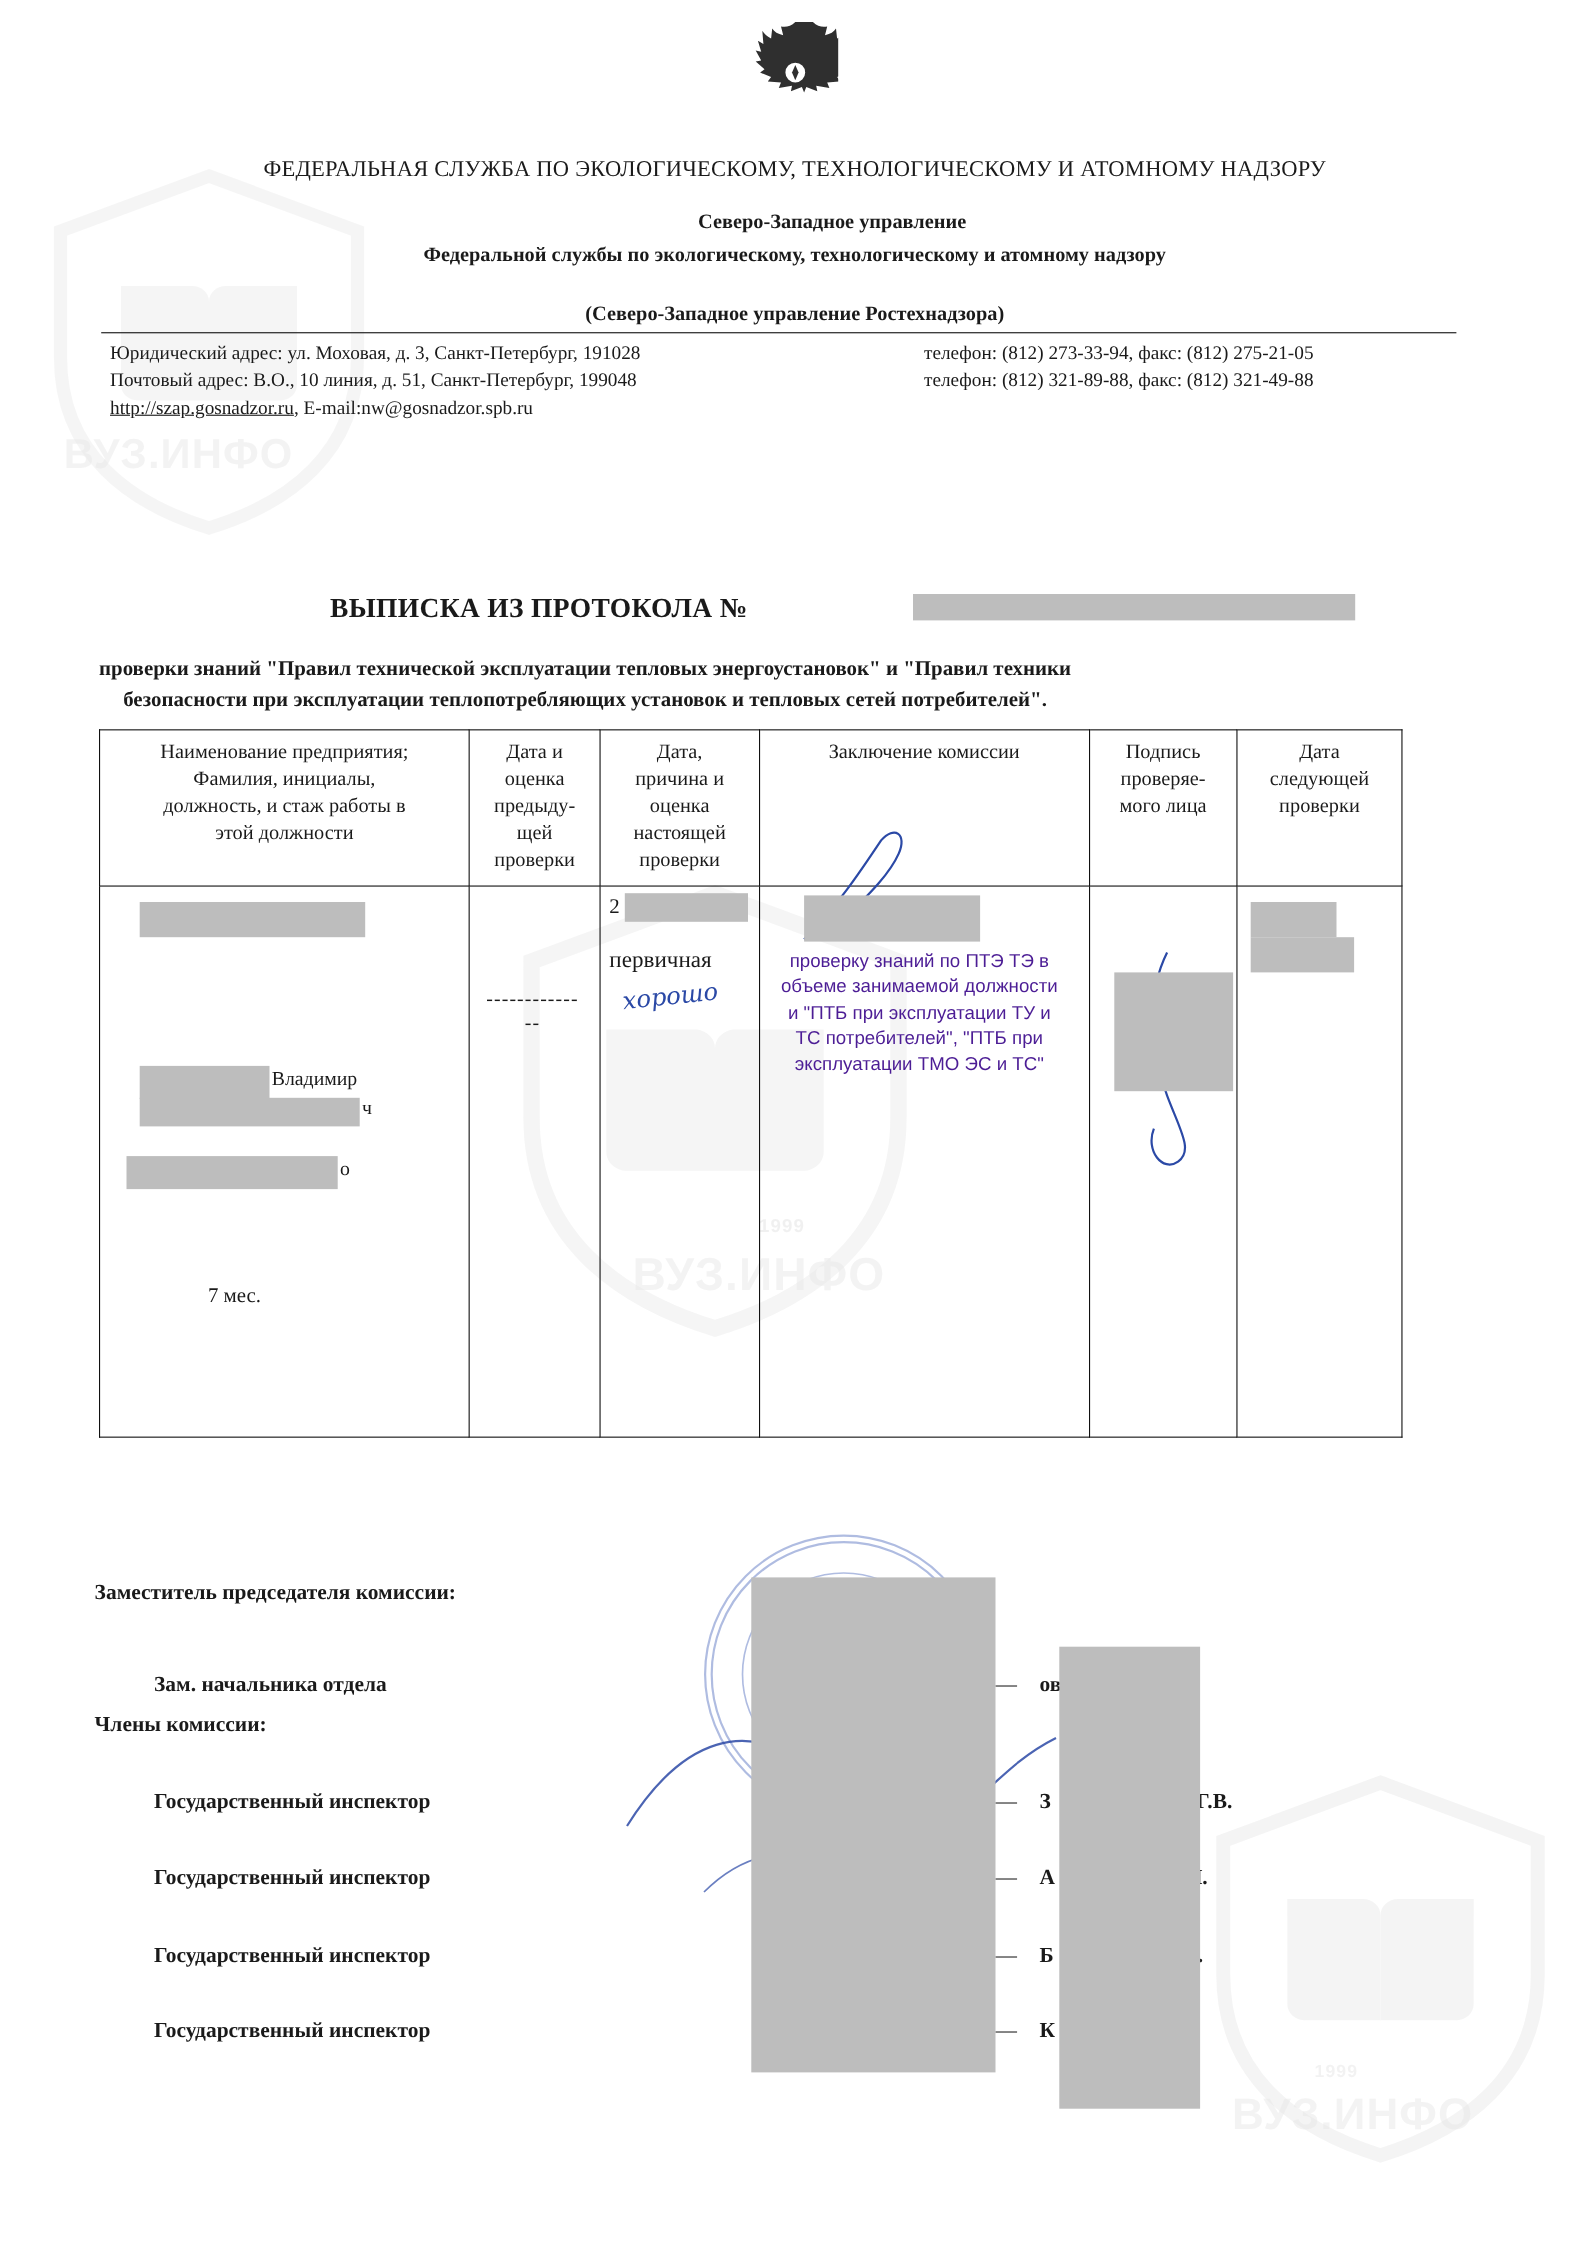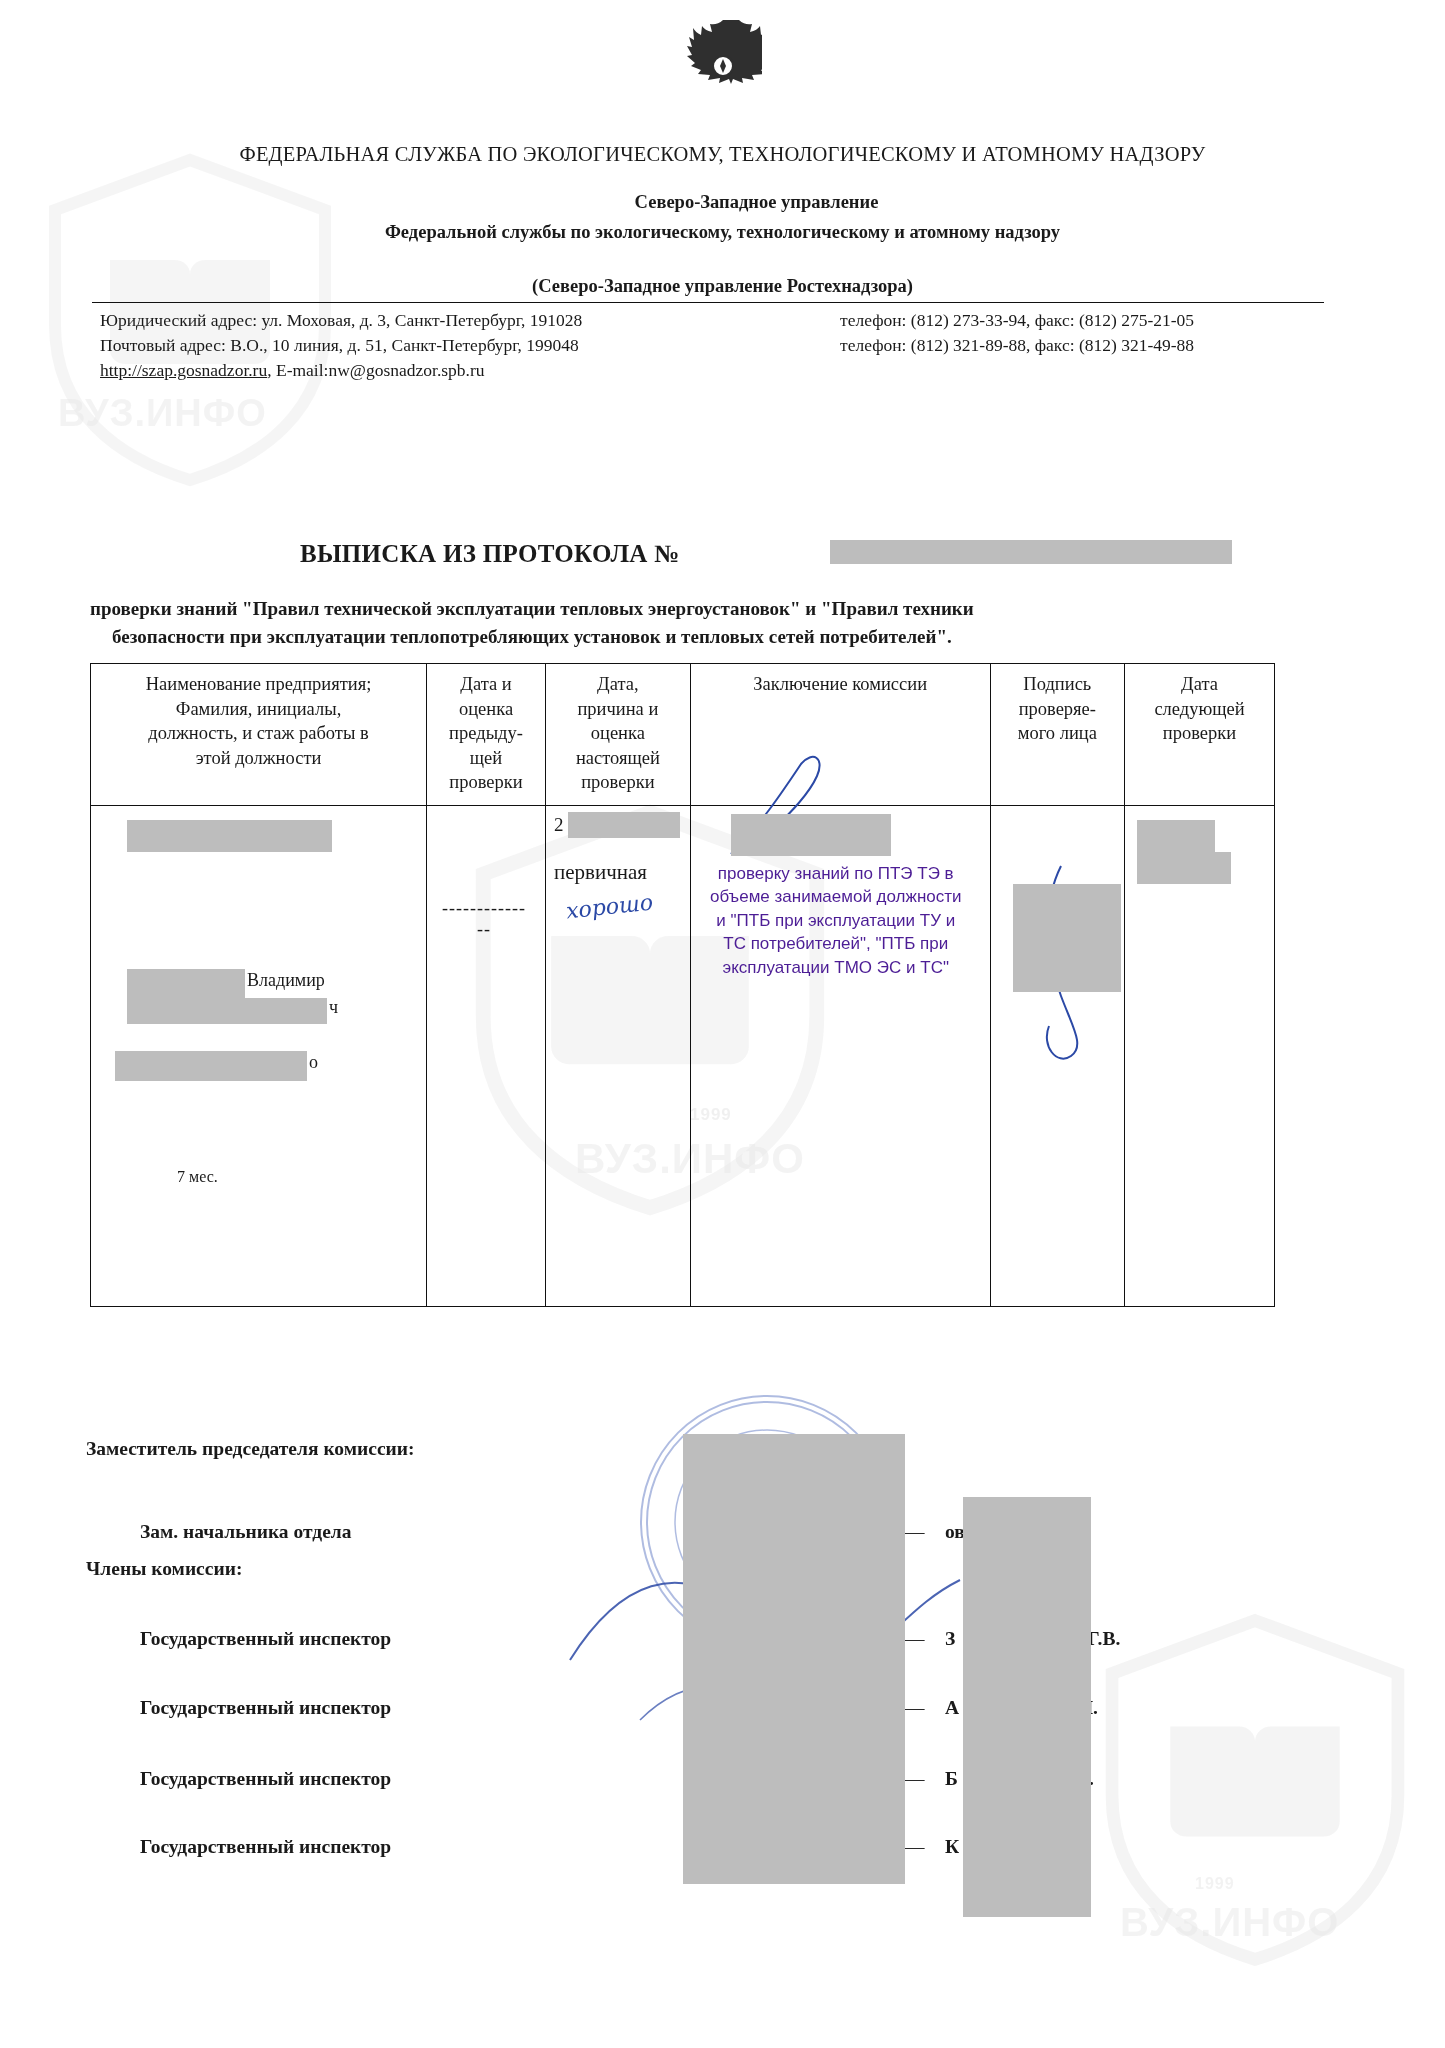--- a/index.html
+++ b/index.html
@@ -333,21 +333,21 @@
     <tr>
 
       <td class="body-cell">
         <div class="redact" style="left:36px; top:14px; width:205px; height:32px;"></div>
         <div class="redact" style="left:36px; top:163px; width:118px; height:30px;"></div>
         <div style="position:absolute; left:156px; top:164px; font-size:18px;">Владимир</div>
         <div class="redact" style="left:36px; top:192px; width:200px; height:26px;"></div>
         <div style="position:absolute; left:238px; top:191px; font-size:18px;">ч</div>
         <div class="redact" style="left:24px; top:245px; width:192px; height:30px;"></div>
         <div style="position:absolute; left:218px; top:246px; font-size:18px;">о</div>
-        <div style="position:absolute; left:86px; top:362px; font-size:16px;">7 мес.</div>
+        <div style="position:absolute; left:98px; top:362px; font-size:19px;">7 мес.</div>
       </td>
 
       <td class="body-cell center">
         <div class="dash" style="position:absolute; left:12px; top:92px; width:90px; text-align:center;">--------------</div>
       </td>
 
       <td class="body-cell">
         <div style="position:absolute; left:8px; top:8px; font-size:19px;">2</div>
         <div class="redact" style="left:22px; top:6px; width:112px; height:26px;"></div>
         <div style="position:absolute; left:8px; top:54px; font-size:21px;">первичная</div>

